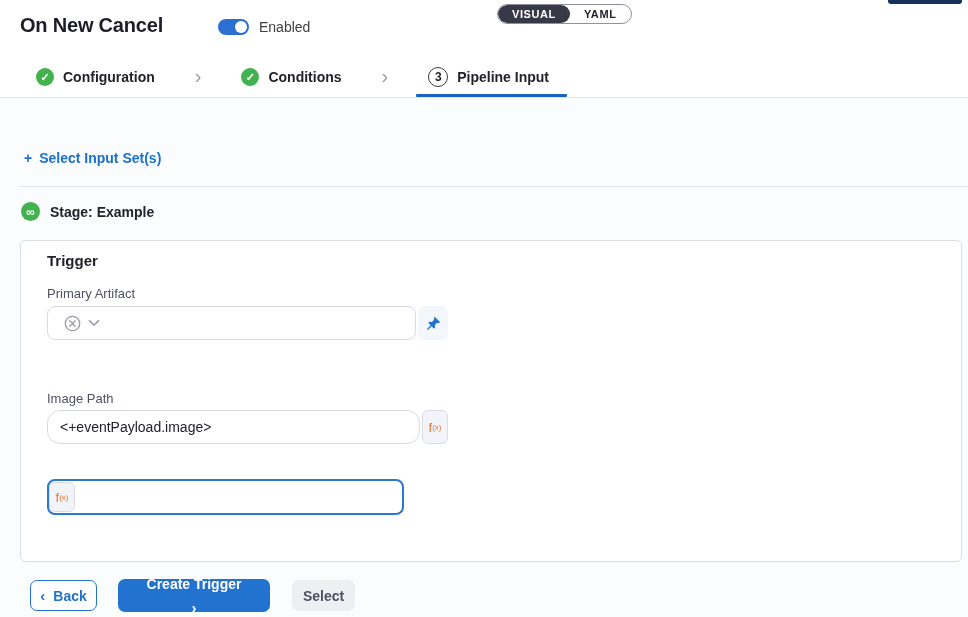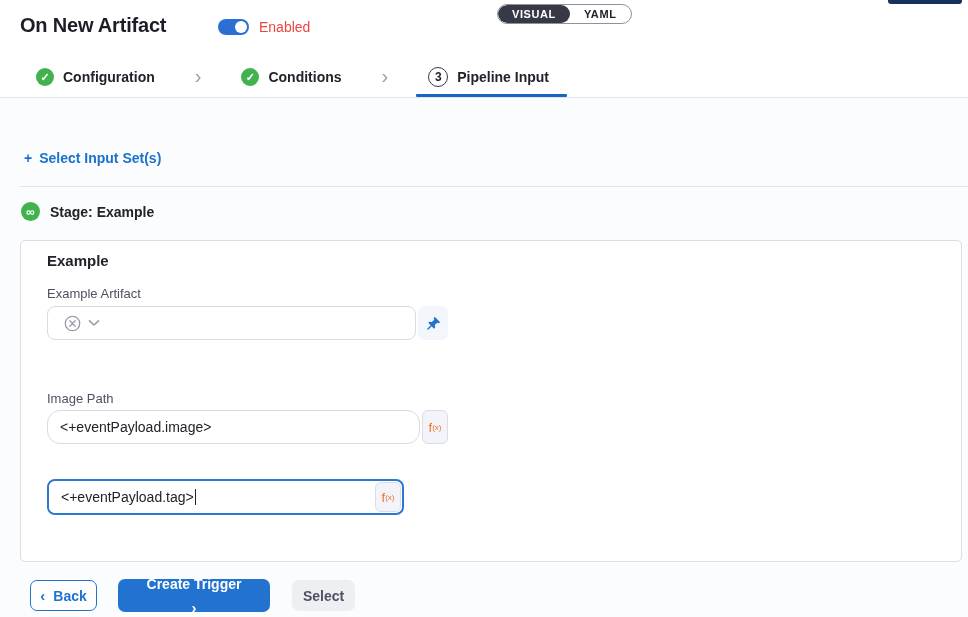--- a/index.html
+++ b/index.html
@@ -6,21 +6,21 @@
   html,body { width:968px; height:617px; }
   body { font-family:"Liberation Sans", sans-serif; background:#fff; position:relative; overflow:hidden; }
   #app { position:absolute; inset:0; width:968px; height:617px; }
 
   
   .header { position:absolute; top:0; left:0; right:0; height:57px; background:#fff; }
   .page-title { position:absolute; left:20px; top:14px; font-size:20px; font-weight:700; color:#1d1d28; letter-spacing:-0.2px; }
   .toggle-wrap { position:absolute; left:218px; top:19px; display:flex; align-items:center; gap:10px; }
   .toggle { position:relative; width:31px; height:16px; background:#2b6fd3; border-radius:9px; cursor:pointer; }
   .toggle .knob { position:absolute; right:2px; top:2px; width:12px; height:12px; background:#fff; border-radius:50%; }
-  .toggle-label { font-size:14px; color:#ef4444; }
+  .toggle-label { font-size:14px; color:#404040; }
   .mode-pill { position:absolute; left:497px; top:4px; height:20px; display:flex; align-items:stretch; background:#fff; border:1px solid #8f90a0; border-radius:11px; overflow:hidden; }
   .mode-seg { display:flex; align-items:center; padding:0 14px; font-size:11px; font-weight:700; letter-spacing:0.6px; cursor:pointer; }
   .mode-seg.active { background:#383946; color:#fff; border-radius:10px; }
   .mode-seg.inactive { color:#22222a; }
   .clipped-el { position:absolute; left:888px; top:0; width:74px; height:4px; background:#16325c; border-radius:0 0 3px 3px; }
 
   
   .wizard { position:absolute; top:57px; left:0; right:0; height:41px; background:#fff; border-bottom:1px solid #e4e4ea; display:flex; align-items:center; padding-left:32px; }
   .step { position:relative; display:flex; align-items:center; gap:9px; height:100%; cursor:pointer; padding:0 4px; }
   .step-label { font-size:14px; font-weight:700; color:#22222a; }
@@ -70,21 +70,21 @@
   .btn-create { left:118px; top:481px; width:152px; height:33px; background:#2273cf; color:#fff; border:none;flex-direction:column; }
   .btn-cancel { left:292px; top:482px; width:63px; height:31px; background:#edeff2; color:#4f5162; border:none; }
   .btn-chev { font-size:15px; font-weight:700; line-height:1; }
 </style>
 </head>
 <body>
 
 <div id="app">
 
   <div class="header">
-    <div class="page-title">On New Artifact</div>
+    <div class="page-title">On New Cancel</div>
     <div class="toggle-wrap">
       <div class="toggle">
         <div class="knob"></div>
       </div>
       <span class="toggle-label">Enabled</span>
     </div>
     <div class="mode-pill">
       <div class="mode-seg active">VISUAL</div>
       <div class="mode-seg inactive">YAML</div>
     </div>
@@ -117,23 +117,23 @@
     </div>
 
     <div class="content-divider"></div>
 
     <div class="stage-row">
       <span class="stage-icon">∞</span>
       <span class="stage-label">Stage: Example</span>
     </div>
 
     <div class="card">
-      <div class="card-heading">Example</div>
+      <div class="card-heading">Trigger</div>
 
-      <div class="field-label lbl-artifact">Example Artifact</div>
+      <div class="field-label lbl-artifact">Primary Artifact</div>
       <div class="artifact-row">
         <div class="select-box">
           <span class="icon-btn">
             <svg width="17" height="17" viewBox="0 0 17 17">
                 <circle cx="8.5" cy="8.5" r="7.2" fill="none" stroke="#9a9aa8" stroke-width="1.3"></circle>
                 <path d="M5.8 5.8l5.4 5.4M11.2 5.8l-5.4 5.4" stroke="#9a9aa8" stroke-width="1.3" stroke-linecap="round"></path>
               </svg>
           </span>
           <span class="icon-btn">
             <svg width="12" height="8" viewBox="0 0 12 8">
@@ -154,24 +154,20 @@
           <span>&lt;+eventPayload.image&gt;</span>
         </div>
         <div class="fx-btn">
             <span>f</span>
             <sub>(x)</sub>
           </div>
       </div>
 
       <div class="field-label lbl-tag">Tag</div>
       <div class="tag-group">
-        <div class="text-input">
-          <span>&lt;+eventPayload.tag&gt;</span>
-            <span class="text-cursor"></span>
-        </div>
         <div class="fx-btn">
             <span>f</span>
             <sub>(x)</sub>
           </div>
       </div>
     </div>
 
     <div class="footer-btn btn-back">
       <span class="btn-chev">‹</span>
       <span>Back</span>

